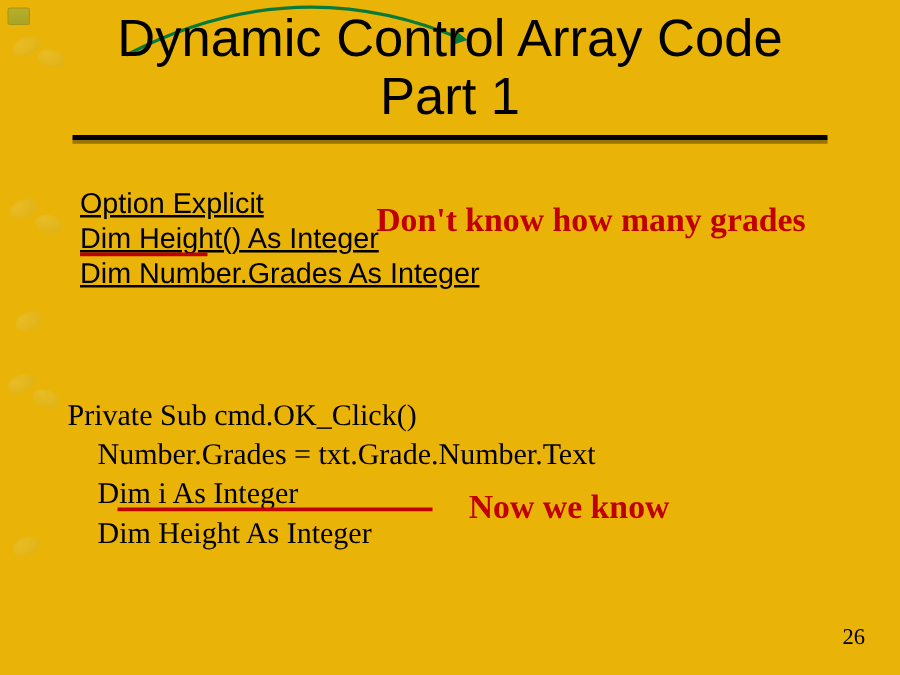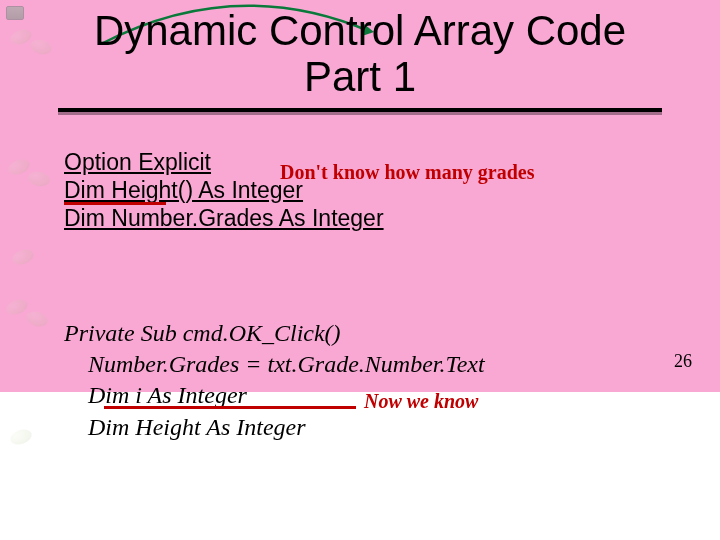--- a/index.html
+++ b/index.html
@@ -7,22 +7,22 @@
     padding: 0;
     width: 720px;
     height: 540px;
     overflow: hidden;
     font-family: Arial, Helvetica, sans-serif;
     background: #ffffff;
   }
   .slide {
     position: relative;
     width: 720px;
-    height: 392px;
-    background: #f9a8d4;
+    height: 540px;
+    background: #eab308;
   }
   
   .deco {
     position: absolute;
     left: 0;
     top: 0;
     width: 80px;
     height: 540px;
     pointer-events: none;
     opacity: 0.14;
@@ -75,38 +75,38 @@
   .body .line {
     position: relative;
     white-space: pre;
     text-decoration: underline;
   }
   .annot {
     position: absolute;
     font-family: "Times New Roman", Times, serif;
     font-weight: bold;
     color: #c00000;
-    font-size: 20px;
+    font-size: 27px;
     white-space: nowrap;
+    margin-left: 21px;
   }
   .red-underline {
     position: absolute;
     height: 3px;
     background: #c00000;
   }
   .block2 {
     position: absolute;
-    left: 64px;
+    left: 54px;
     top: 318px;
     width: 620px;
     font-family: "Times New Roman", Times, serif;
     font-size: 24px;
     line-height: 1.3;
     color: #000;
-    font-style: italic;
   }
   .block2 .line { white-space: pre; }
   .pagenum {
     position: absolute;
     right: 28px;
     bottom: 20px;
     font-family: "Times New Roman", Times, serif;
     font-size: 18px;
     color: #000;
     text-align: right;

